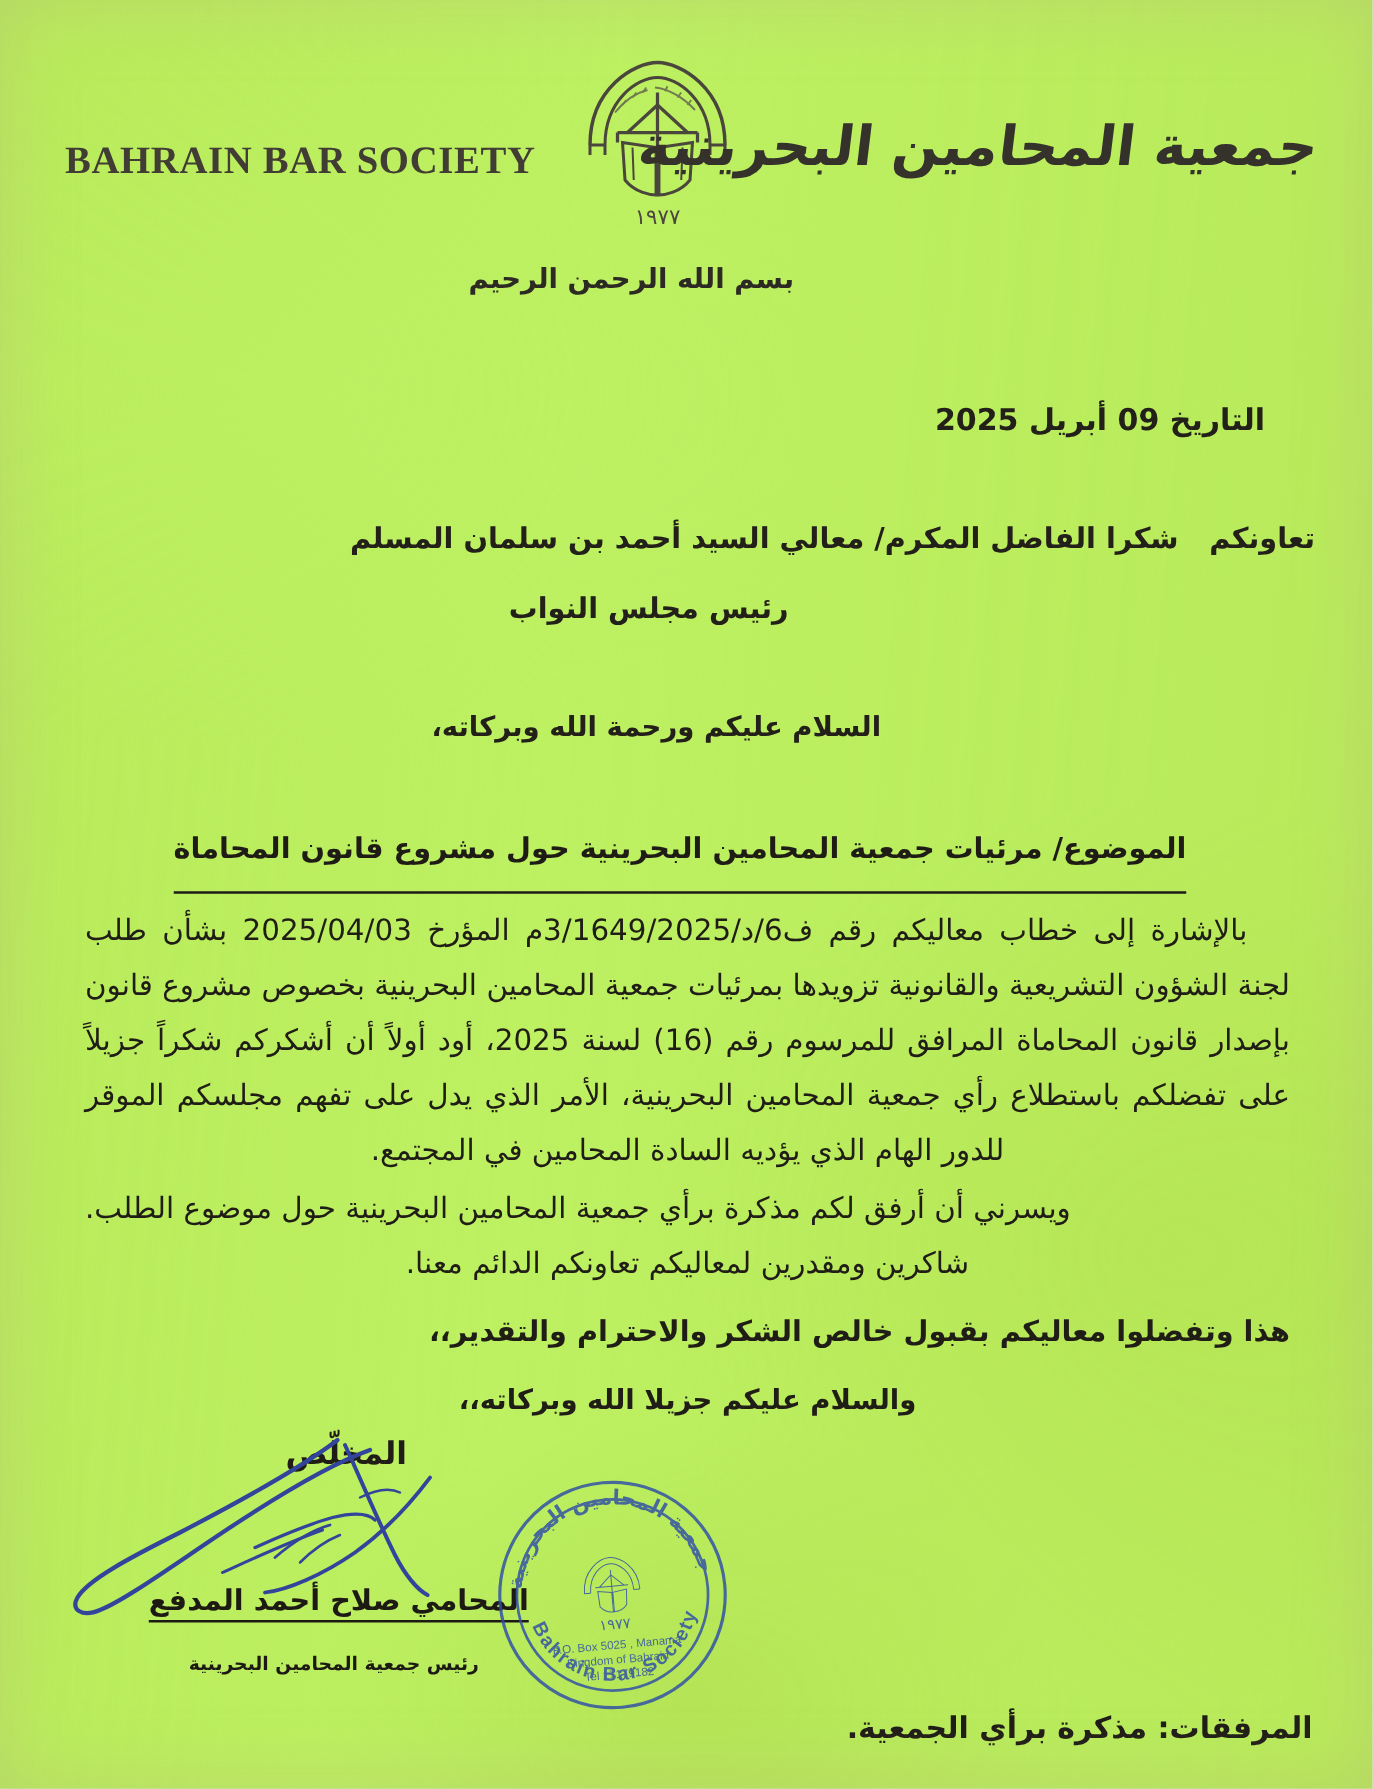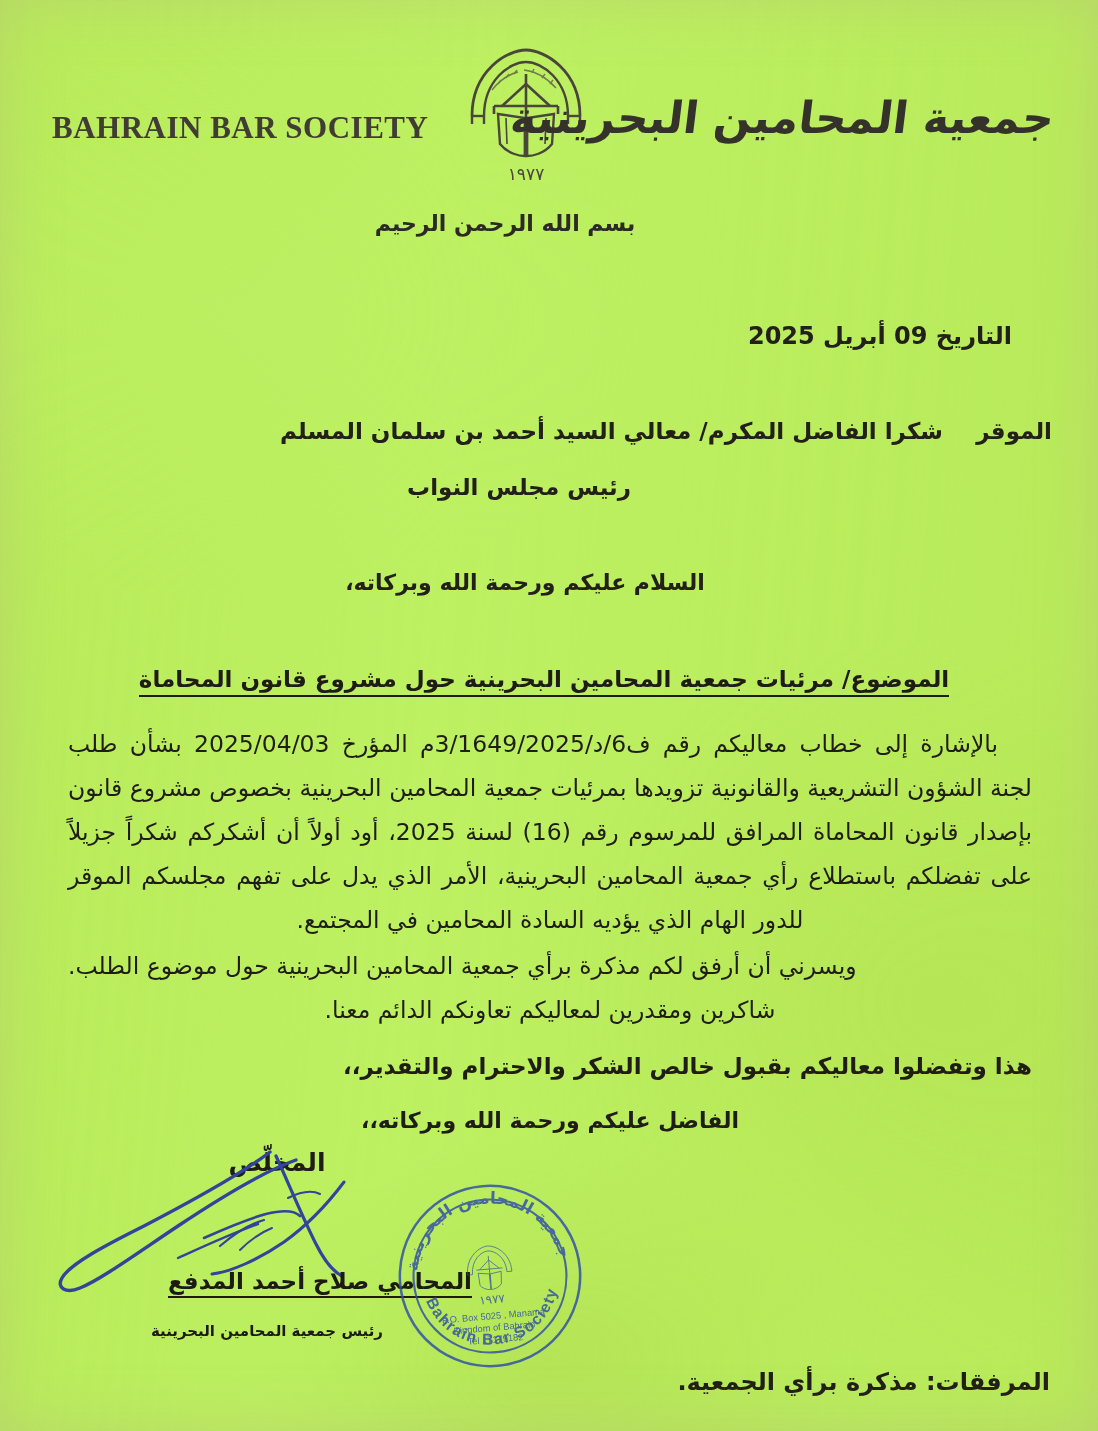--- a/index.html
+++ b/index.html
@@ -147,21 +147,21 @@
     left: 0; right: 0;
     text-align: center;
     direction: rtl;
     font-size: 23px;
     font-weight: bold;
     color: #1f1c16;
     padding-right: 10px;
   }
   .subject span {
     border-bottom: 2.5px solid #1f1c16;
-    padding-bottom: 3px;
+    padding-bottom: 21px;
   }
 
   .para-main {
     position: absolute;
     top: 722px;
     left: 68px;
     right: 66px;
     direction: rtl;
     text-align: justify;
     text-align-last: center;
@@ -238,21 +238,21 @@
     left: -8px;
     top: -2px;
     width: 420px;
     height: 190px;
     pointer-events: none;
   }
   .sig-name {
     position: absolute;
     top: 128px;
     left: 0; right: 0;
-    text-align: right;
+    text-align: center;
     direction: rtl;
     font-size: 23px;
     font-weight: bold;
     color: #1d1a14;
     padding-left: 18px;
   }
   .sig-name span {
     border-bottom: 2.5px solid #1d1a14;
     padding-bottom: 2px;
   }
@@ -339,41 +339,41 @@
     </div>
 
     <div class="lh-ar">جمعية المحامين البحرينية</div>
   </div>
 
   <div class="basmala">بسم الله الرحمن الرحيم</div>
 
   <div class="date-line">التاريخ 09 أبريل 2025</div>
 
   <div class="addressee-1">
-    <span>الموقر</span>
+    <span>تعاونكم</span>
     <span>شكرا الفاضل المكرم/ معالي السيد أحمد بن سلمان المسلم</span>
   </div>
 
   <div class="addressee-2">رئيس مجلس النواب</div>
 
   <div class="greeting">السلام عليكم ورحمة الله وبركاته،</div>
 
   <div class="subject">
     <span>الموضوع/ مرئيات جمعية المحامين البحرينية حول مشروع قانون المحاماة</span>
   </div>
 
   <div class="para-main">بالإشارة إلى خطاب معاليكم رقم ف6/د/3/1649/2025م المؤرخ 2025/04/03 بشأن طلب لجنة الشؤون التشريعية والقانونية تزويدها بمرئيات جمعية المحامين البحرينية بخصوص مشروع قانون بإصدار قانون المحاماة المرافق للمرسوم رقم (16) لسنة 2025، أود أولاً أن أشكركم شكراً جزيلاً على تفضلكم باستطلاع رأي جمعية المحامين البحرينية، الأمر الذي يدل على تفهم مجلسكم الموقر للدور الهام الذي يؤديه السادة المحامين في المجتمع.</div>
 
   <div class="para-b">ويسرني أن أرفق لكم مذكرة برأي جمعية المحامين البحرينية حول موضوع الطلب.</div>
 
   <div class="para-c">شاكرين ومقدرين لمعاليكم تعاونكم الدائم معنا.</div>
 
   <div class="closing-1">هذا وتفضلوا معاليكم بقبول خالص الشكر والاحترام والتقدير،،</div>
 
-  <div class="closing-2">الفاضل عليكم ورحمة الله وبركاته،،</div>
+  <div class="closing-2">والسلام عليكم جزيلا الله وبركاته،،</div>
 
   <div class="sig-block">
     <div class="sig-label">المخلّص</div>
 
     <svg class="sig-scribble" viewBox="0 0 420 190">
       <g fill="none" stroke="#32459b" stroke-linecap="round" stroke-linejoin="round">
         <path d="M226 14 C200 34, 150 62, 100 88 C60 108, 26 126, 18 140 C12 150, 22 156, 36 150 C56 142, 92 116, 134 88 C176 60, 218 34, 252 22" stroke-width="3.4"></path>
         <path d="M232 18 C244 44, 258 78, 272 106 C280 122, 290 134, 298 138" stroke-width="3.2"></path>
         <path d="M300 44 C288 60, 268 84, 240 104 C214 122, 186 134, 168 136" stroke-width="3.0"></path>
         <path d="M160 100 C178 92, 200 82, 222 76 C238 72, 250 72, 256 78" stroke-width="2.6"></path>

